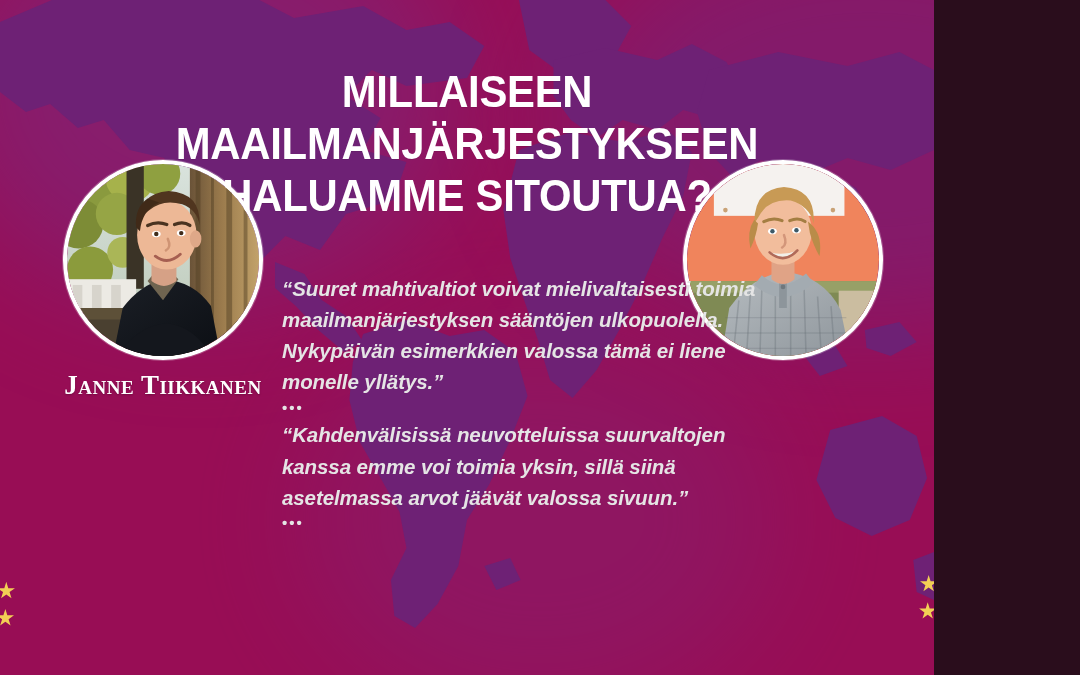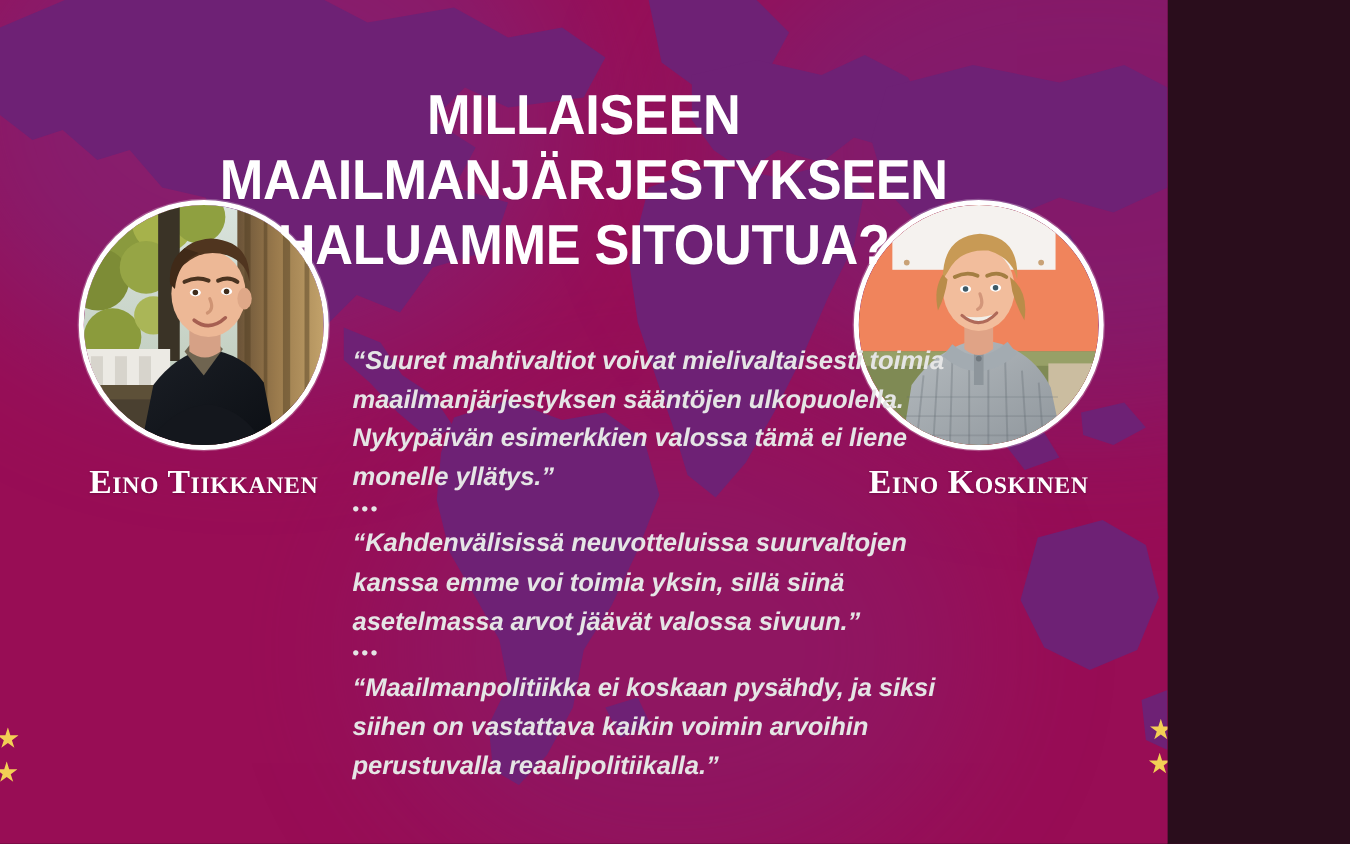--- a/index.html
+++ b/index.html
@@ -263,21 +263,21 @@
           <ellipse cx="119" cy="72" rx="4.6" ry="3.2" fill="#fff"></ellipse>
           <circle cx="93" cy="73" r="2.3" fill="#3f2c1b"></circle>
           <circle cx="119" cy="72" r="2.3" fill="#3f2c1b"></circle>
 
           <path d="M105,78 q4,9 -2,12" stroke="#cf9474" stroke-width="2.6" fill="none" stroke-linecap="round"></path>
 
           <path d="M92,96 q13,10 26,-2" stroke="#a65f51" stroke-width="3" fill="none" stroke-linecap="round"></path>
         </g>
       </svg>
     </div>
-    <div class="person-name">Eino Tiikkanen</div>
+    <div class="person-name">Janne Tiikkanen</div>
   </div>
 
   <div class="person right">
     <div class="avatar">
       <svg viewBox="0 0 200 200" aria-hidden="true">
         <defs>
           <clipPath id="clipR">
               <circle cx="100" cy="100" r="100"></circle>
             </clipPath>
           <linearGradient id="knitR" x1="0" y1="0" x2="1" y2="1">
@@ -335,29 +335,27 @@
           <circle cx="89" cy="70" r="2.3" fill="#3d5a68"></circle>
           <circle cx="114" cy="69" r="2.3" fill="#3d5a68"></circle>
 
           <path d="M101,74 q4,10 -2,13" stroke="#d3967a" stroke-width="2.6" fill="none" stroke-linecap="round"></path>
 
           <path d="M86,92 q15,13 29,-2 q-14,6 -29,2 Z" fill="#f2efe8"></path>
           <path d="M86,92 q15,13 29,-2" stroke="#b06a59" stroke-width="2.6" fill="none" stroke-linecap="round"></path>
         </g>
       </svg>
     </div>
-    <div class="person-name">Eino Koskinen</div>
   </div>
 
   <div class="quotes">
     <p class="quote">“Suuret mahtivaltiot voivat mielivaltaisesti toimia maailmanjärjestyksen sääntöjen ulkopuolella. Nykypäivän esimerkkien valossa tämä ei liene monelle yllätys.”</p>
     <span class="sep">•••</span>
     <p class="quote">“Kahdenvälisissä neuvotteluissa suurvaltojen kanssa emme voi toimia yksin, sillä siinä asetelmassa arvot jäävät valossa sivuun.”</p>
     <span class="sep">•••</span>
-    <p class="quote">“Maailmanpolitiikka ei koskaan pysähdy, ja siksi siihen on vastattava kaikin voimin arvoihin perustuvalla reaalipolitiikalla.”</p>
   </div>
 
   <div class="star-strip left">
       <div class="star" style="background: rgb(242, 207, 85); left: -17.9109px; top: 34.3275px;"></div>
       <div class="star" style="background: rgb(242, 207, 85); left: -2.70449px; top: 56.872px;"></div>
       <div class="star" style="background: rgb(242, 207, 85); left: -3.65352px; top: 84.0489px;"></div>
     </div>
   <div class="star-strip right">
       <div class="star" style="background: rgb(242, 207, 85); left: 119.911px; top: 99.6725px;"></div>
       <div class="star" style="background: rgb(242, 207, 85); left: 104.704px; top: 77.128px;"></div>

